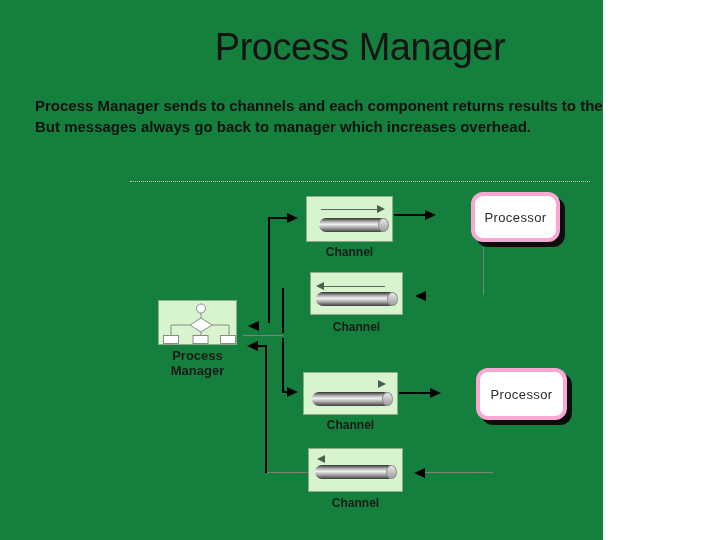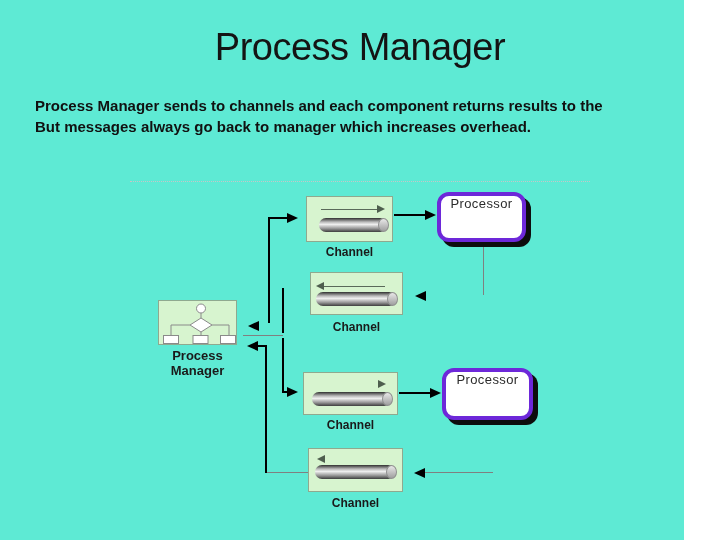--- a/index.html
+++ b/index.html
@@ -1,17 +1,17 @@
 <!DOCTYPE html>
 <html><head>
 <meta charset="utf-8">
 <style>
   html,body { margin:0; padding:0; background:#fff; }
   .slide {
-    position:relative; width:684px; height:540px; background:#5eead4;
+    position:relative; width:603px; height:540px; background:#15803d;
     font-family:"Liberation Sans", sans-serif; overflow:hidden;
   }
   .title {
     position:absolute; left:0; top:26px; width:720px;
     text-align:center; font-size:38px; font-weight:400; color:#141414;
     letter-spacing:-0.5px;
   }
   .body-text {
     position:absolute; left:35px; top:95px; width:620px;
     font-size:15px; font-weight:600; color:#111; line-height:21px;
@@ -44,24 +44,25 @@
     border-top:4px solid transparent; border-bottom:4px solid transparent;
     border-right:8px solid #4e5e4e; }
 
   .ch-label {
     position:absolute; text-align:center; font-size:12px; font-weight:600;
     color:#1a1a1a;
   }
 
   
   .processor {
-    position:absolute; background:#ffffff; border:4px solid #6d28d9;
+    position:absolute; background:#ffffff; border:4px solid #f9a8d4;
     border-radius:12px; box-shadow:5px 5px 0 0 #0d0d0d;
-    display:flex; justify-content:center;
+    display:flex; align-items:center; justify-content:center;
     box-sizing:border-box;
+    margin-left:34px;
   }
   .processor .plabel { font-size:13px; color:#2c2c2c; letter-spacing:0.4px; }
 
   
   .hline, .vline { position:absolute; background:#000; }
   .hline { height:2px; } .vline { width:2px; }
   .hline.gray { height:1px; background:#808080; }
   .vline.gray { width:1px; background:#808080; }
 
   

